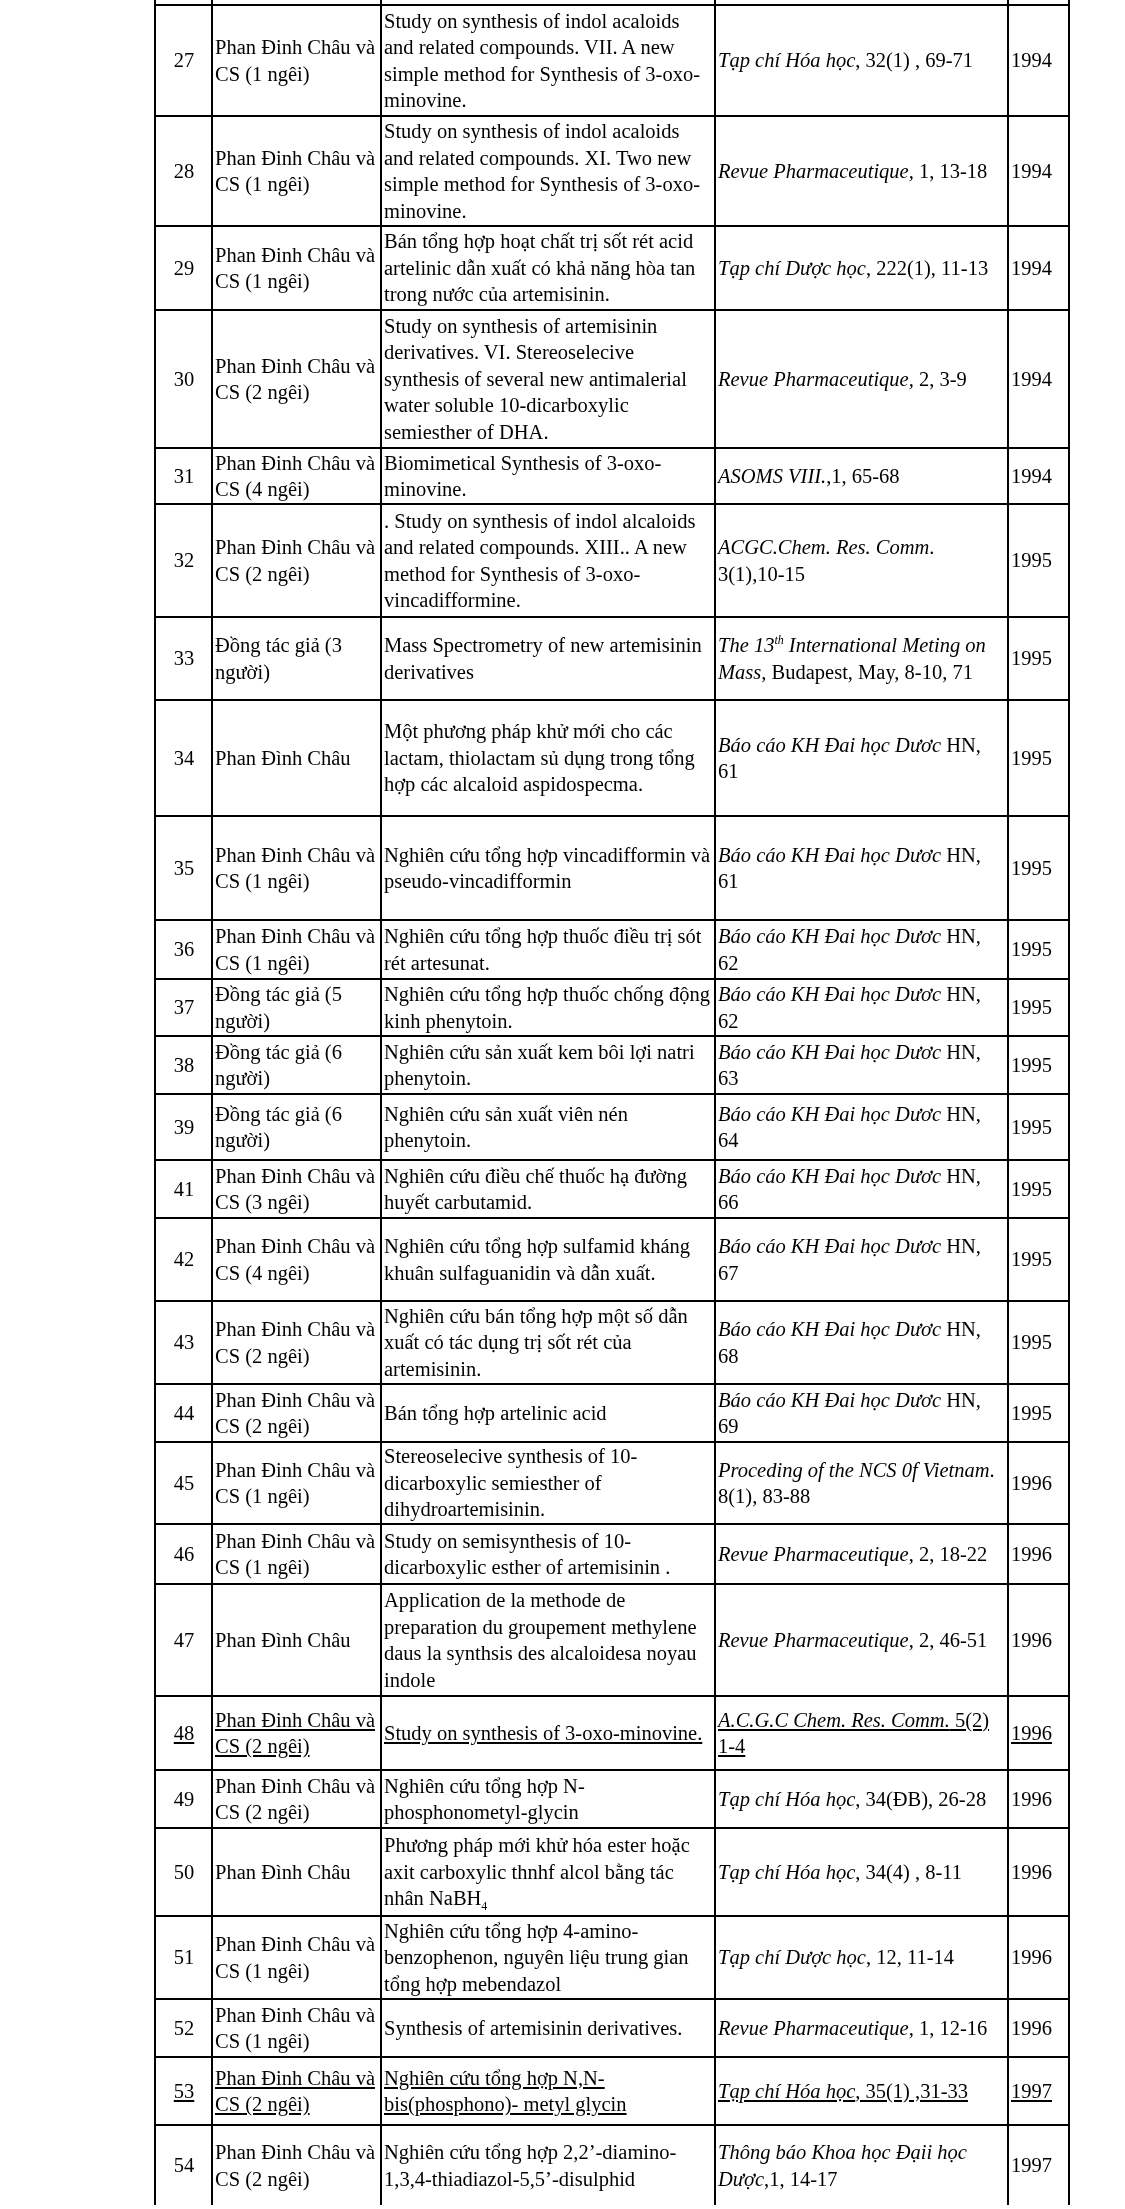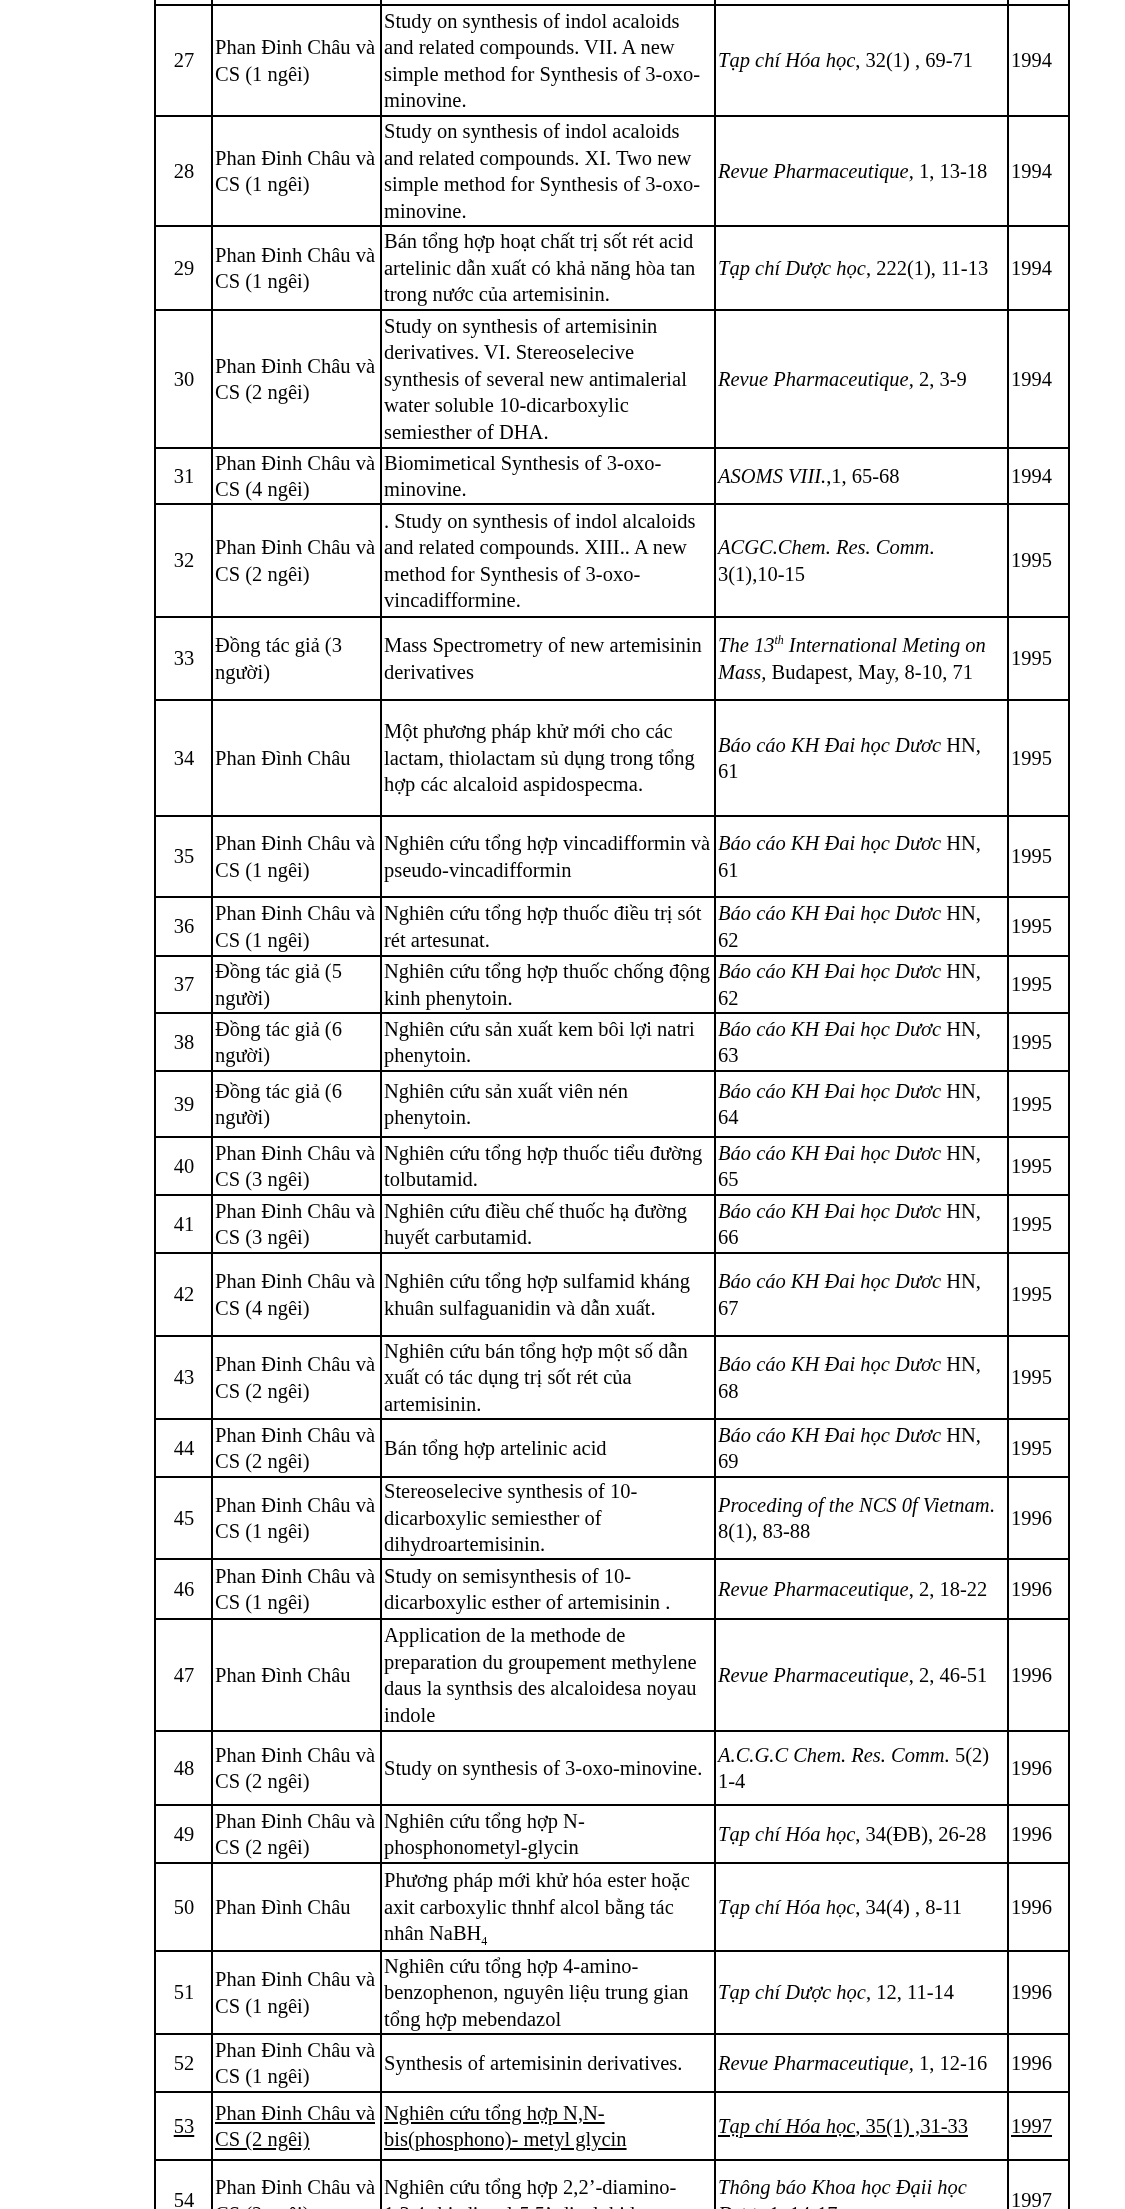--- a/index.html
+++ b/index.html
@@ -103,21 +103,21 @@
     <td class="journal"><span class="it">    The 13</span><sup class="it">th</sup><span class="it"> International Meting on Mass,</span><span> Budapest, May, 8-10, 71</span></td>
     <td class="year">1995</td>
   </tr>
       <tr style="height: 116px;">
     <td class="no">34</td>
     <td class="author">Phan Đình Châu</td>
     <td class="title"> Một phương pháp khử mới cho các lactam, thiolactam sủ dụng trong tổng hợp các alcaloid aspidospecma.</td>
     <td class="journal"><span class="it">    Báo cáo KH  Đai học Dươc</span><span> HN, 61</span></td>
     <td class="year">1995</td>
   </tr>
-      <tr style="height: 81px;">
+      <tr style="height: 104px;">
     <td class="no">35</td>
     <td class="author">Phan Đinh Châu và CS (1 ngêi)</td>
     <td class="title"> Nghiên cứu tổng hợp vincadifformin và pseudo-vincadifformin</td>
     <td class="journal"><span class="it">    Báo cáo KH  Đai học Dươc</span><span> HN, 61</span></td>
     <td class="year">1995</td>
   </tr>
       <tr style="height: 59px;">
     <td class="no">36</td>
     <td class="author">Phan Đinh Châu và CS (1 ngêi)</td>
     <td class="title"> Nghiên cứu tổng hợp thuốc điều trị sót rét artesunat.</td>
@@ -139,27 +139,20 @@
     <td class="year">1995</td>
   </tr>
       <tr style="height: 66px; margin-left: 24px;">
     <td class="no">39</td>
     <td class="author">Đồng tác giả (6 người)</td>
     <td class="title"> Nghiên cứu sản xuất viên nén phenytoin.</td>
     <td class="journal"><span class="it">  Báo cáo KH  Đai học Dươc</span><span> HN,   64</span></td>
     <td class="year">1995</td>
   </tr>
       <tr style="height: 58px;">
-    <td class="no">40</td>
-    <td class="author">Phan Đinh Châu và CS (3 ngêi)</td>
-    <td class="title"> Nghiên cứu tổng hợp thuốc tiểu đường tolbutamid.</td>
-    <td class="journal"><span class="it">    Báo cáo KH  Đai học Dươc</span><span> HN, 65</span></td>
-    <td class="year">1995</td>
-  </tr>
-      <tr style="height: 58px;">
     <td class="no">41</td>
     <td class="author">Phan Đinh Châu và CS (3 ngêi)</td>
     <td class="title"> Nghiên cứu điều chế thuốc hạ đường huyết carbutamid.</td>
     <td class="journal"><span class="it">    Báo cáo KH  Đai học Dươc</span><span> HN, 66</span></td>
     <td class="year">1995</td>
   </tr>
       <tr style="height: 83px;">
     <td class="no">42</td>
     <td class="author">Phan Đinh Châu và CS (4 ngêi)</td>
     <td class="title"> Nghiên cứu tổng hợp sulfamid kháng khuân sulfaguanidin và dẫn xuất.</td>
@@ -194,21 +187,21 @@
     <td class="journal"><span class="it"> Revue Pharmaceutique</span><span>, 2, 18-22</span></td>
     <td class="year">1996</td>
   </tr>
       <tr style="height: 112px;">
     <td class="no">47</td>
     <td class="author">Phan Đình Châu</td>
     <td class="title"> Application de la methode de preparation du groupement methylene daus la synthsis des alcaloidesa noyau indole</td>
     <td class="journal"><span class="it">  Revue Pharmaceutique</span><span>, 2, 46-51</span></td>
     <td class="year">1996</td>
   </tr>
-      <tr style="height: 74px;">
+      <tr style="height: 74px; text-decoration: underline;">
     <td class="no">48</td>
     <td class="author">Phan Đinh Châu và CS (2 ngêi)</td>
     <td class="title"> Study on synthesis of 3-oxo-minovine.</td>
     <td class="journal"><span class="it">A.C.G.C Chem. Res. Comm.</span><span> 5(2) 1-4</span></td>
     <td class="year">1996</td>
   </tr>
       <tr style="height: 58px;">
     <td class="no">49</td>
     <td class="author">Phan Đinh Châu và CS (2 ngêi)</td>
     <td class="title">  Nghiên cứu tổng hợp N-phosphonometyl-glycin</td>

